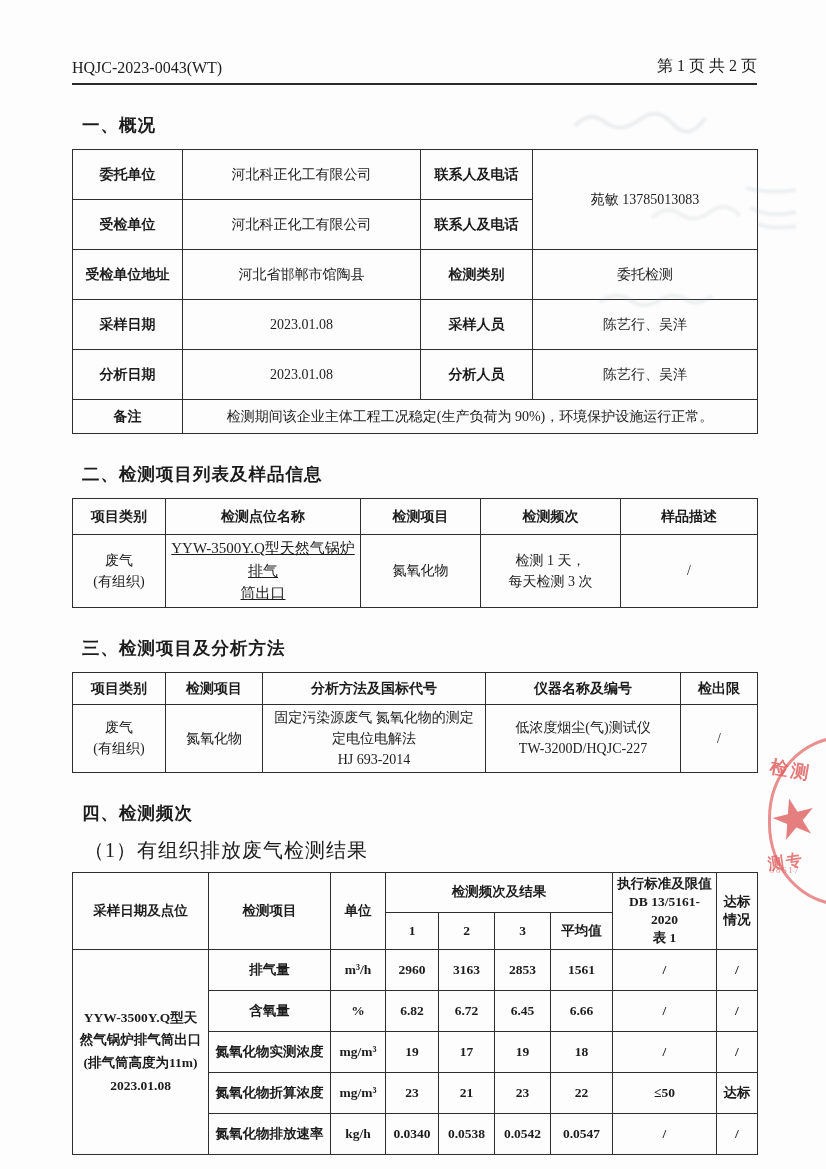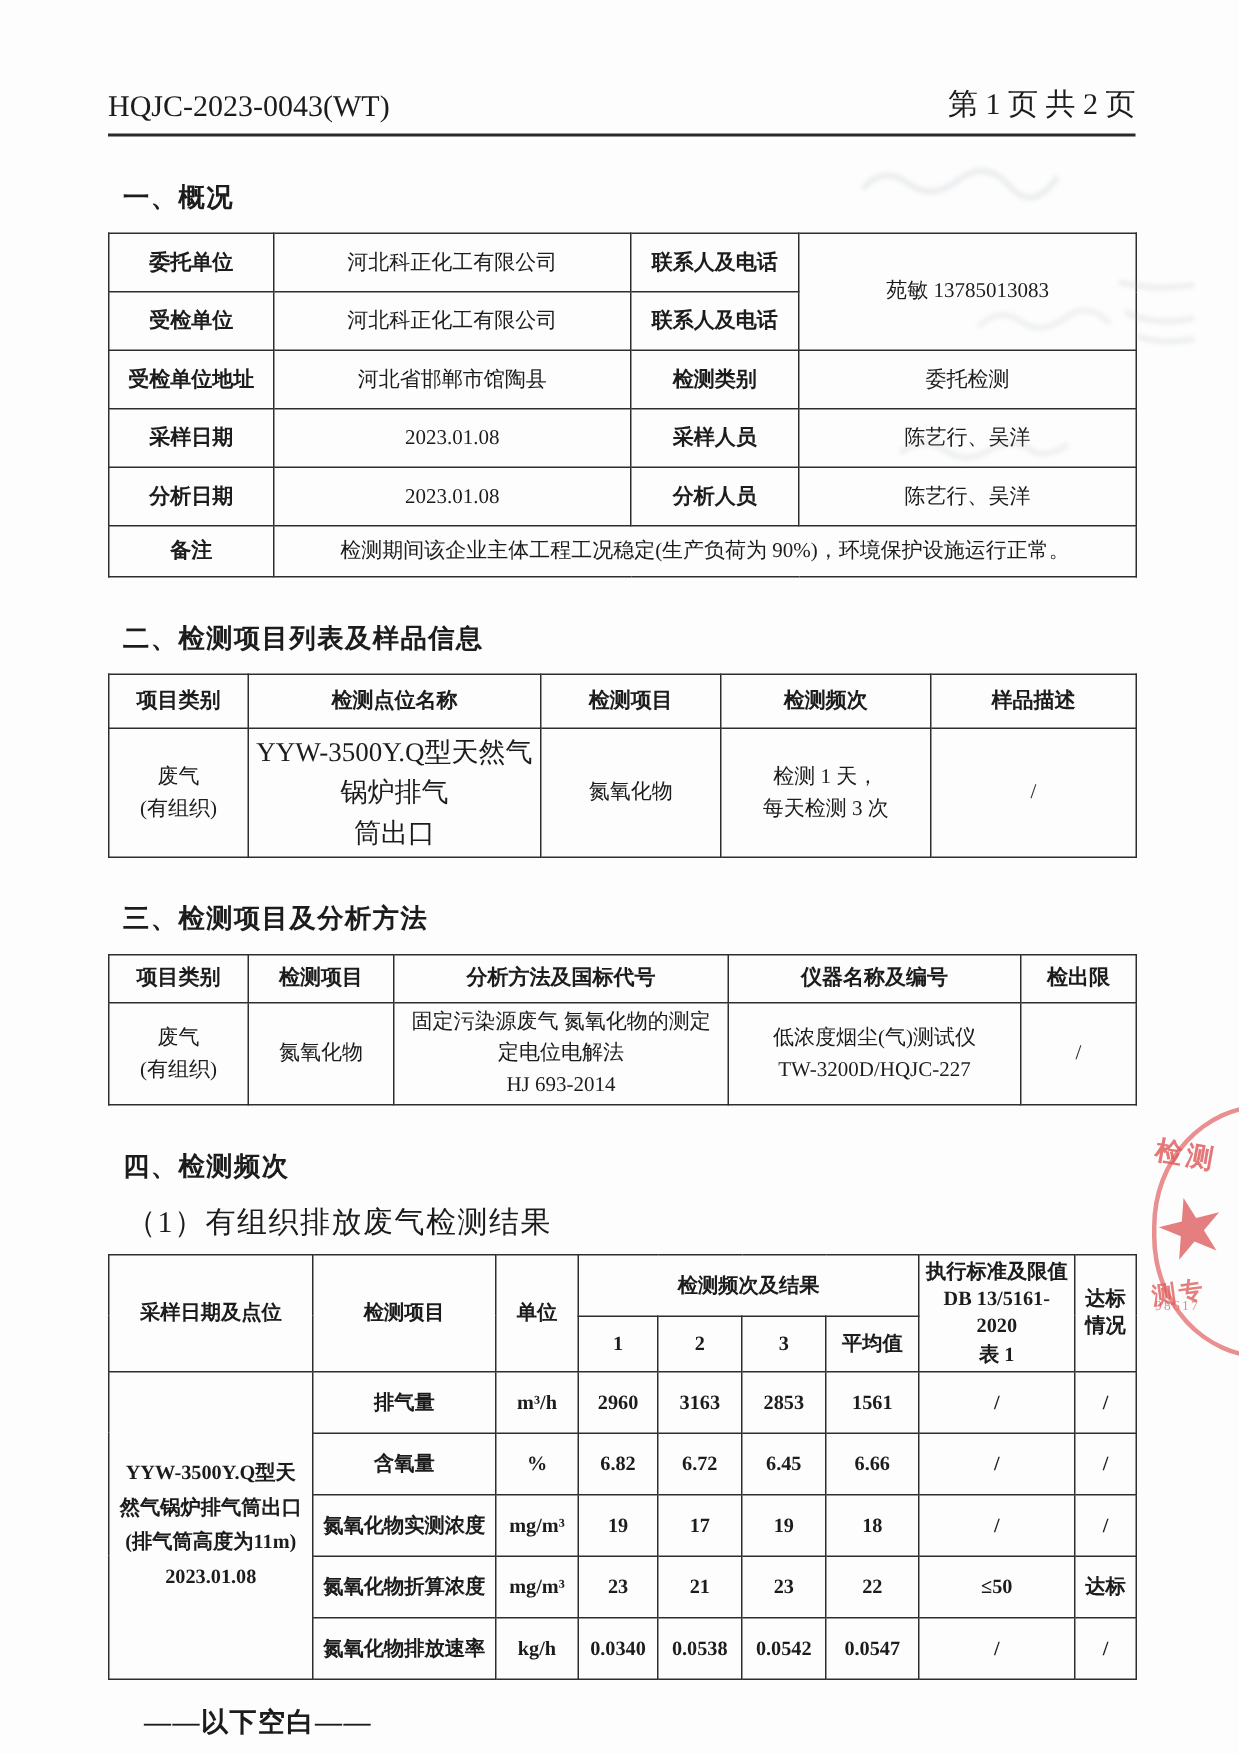--- a/index.html
+++ b/index.html
@@ -13,21 +13,21 @@
     position: relative;
     width: 826px; height: 1169px;
     overflow: hidden;
     padding: 56px 69px 0 72px;
     background: #fdfdfd;
   }
   .doc-header {
     display: flex; justify-content: space-between; align-items: flex-end;
     border-bottom: 2px solid #2a2a2a;
     padding-bottom: 6px;
-    font-size: 20px;
+    font-size: 16px;
   }
   .section-title {
     font-size: 17.5px; font-weight: bold;
     margin-top: 28px; margin-left: 10px;
     letter-spacing: 1px;
   }
   .sub-title {
     font-size: 20px; margin-top: 12px; margin-left: 12px;
     letter-spacing: 1px;
   }
@@ -39,26 +39,26 @@
   td, th {
     border: 1.5px solid #2e2e2e;
     text-align: center; vertical-align: middle;
     padding: 2px 3px;
     font-weight: normal;
     line-height: 1.5;
   }
   th, .lbl { font-weight: bold; }
   .ml { white-space: pre-line; }
   
-  .t1 td { height: 39px; }
+  .t1 td { height: 50px; }
   .t1 tr.short td { height: 34px; }
   
   .t2 .hrow th { height: 36px; }
   .t2 .drow td { height: 52px; }
-  .t2 .point-cell { font-size: 18px; }
+  .t2 .point-cell { font-size: 15px; text-decoration: underline; }
   
   .t3 .hrow th { height: 32px; }
   .t3 .drow td { height: 63px; }
   
   .t4 { font-size: 13.5px; margin-top: 8px; }
   .t4 th { line-height: 1.35; }
   .t4 .grow th { height: 40px; }
   .t4 .srow th { height: 36px; }
   .t4 .drow td { height: 41px; font-weight: bold; }
   .t4 .point-cell { font-size: 13.5px; line-height: 1.7; }

